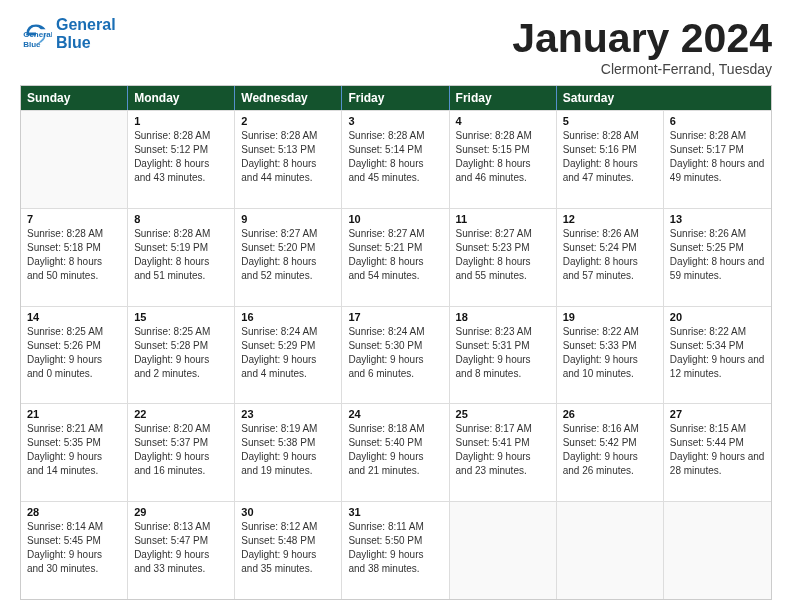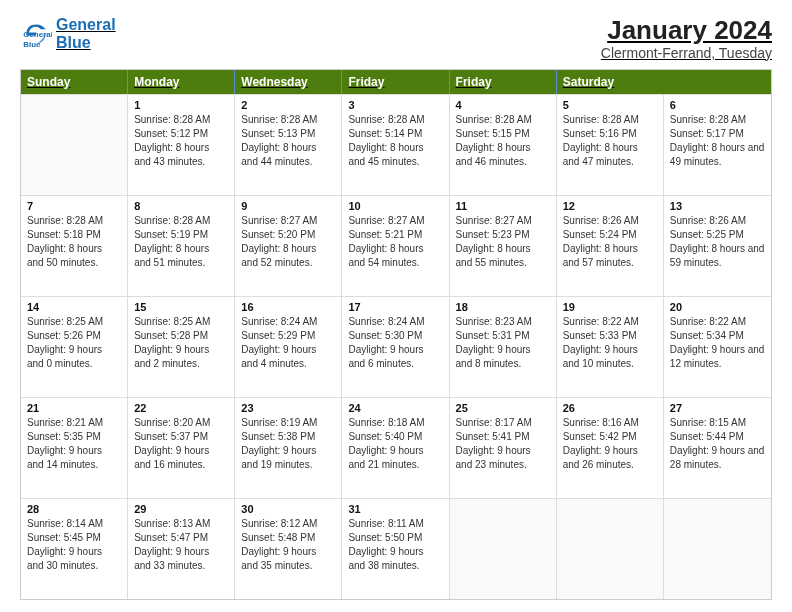--- a/index.html
+++ b/index.html
@@ -15,61 +15,59 @@
       height: 612px;
       padding: 16px 20px 12px 20px;
       display: flex;
       flex-direction: column;
     }
     .header {
       display: flex;
       justify-content: space-between;
       align-items: flex-start;
       margin-bottom: 8px;
-      text-decoration: underline;
     }
     .logo {
       display: flex;
       align-items: center;
       gap: 4px;
     }
     .logo-text {
       font-size: 18px;
       font-weight: bold;
       color: #333;
       line-height: 1.1;
     }
     .logo-icon {
       width: 32px;
       height: 32px;
     }
     .title-block {
       text-align: right;
     }
     .month-title {
-      font-size: 26px;
+      font-size: 41px;
       font-weight: bold;
       color: #222;
       line-height: 1.1;
     }
     .location {
       font-size: 14px;
       color: #444;
     }
     .calendar {
       flex: 1;
       display: flex;
       flex-direction: column;
       border: 1px solid #ccc;
     }
     .cal-header {
       display: grid;
       grid-template-columns: repeat(7, 1fr);
-      background: #4d7c0f;
-      text-decoration: underline;
+      background: #14532d;
     }
     .cal-header-cell {
       color: #fff;
       font-size: 12px;
       font-weight: bold;
       padding: 5px 6px;
       border-right: 1px solid #5590cc;
       text-align: left;
     }
     .cal-header-cell:last-child { border-right: none; }

